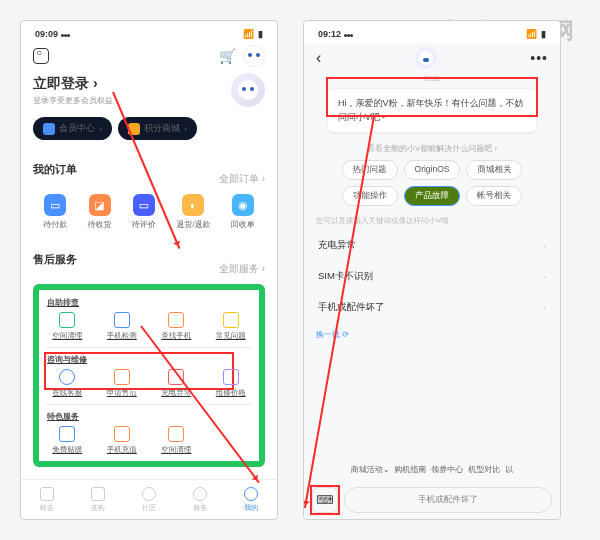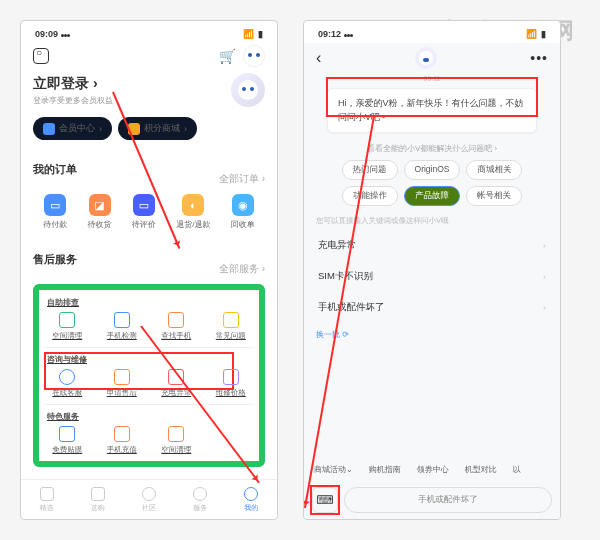--- a/index.html
+++ b/index.html
@@ -94,21 +94,21 @@
     .chat-time { text-align:center;font-size:7px;color:#bbb;margin:2px 0 6px;}
     .bubble { background:#fff;border:1px solid #eee;border-radius:6px;padding:8px 10px;font-size:9px;color:#444;line-height:1.5;margin:0 auto;width:82%;box-shadow:0 1px 2px rgba(0,0,0,.04);}
     .help-text { text-align:center;font-size:8px;color:#aaa;margin:10px 0 6px;}
     .chip-row { display:flex;flex-wrap:wrap;gap:6px;justify-content:center;padding:0 8px;}
     .chip { border:1px solid #ddd;border-radius:12px;padding:3px 10px;font-size:8.5px;color:#555;background:#fff;}
     .chip-active { background:#4d7c0f;border-color:#4a90ff;color:#fff;}
     .hint-text { font-size:7.5px;color:#bbb;margin:10px 0 4px 12px;}
     .list-item { display:flex;justify-content:space-between;align-items:center;padding:9px 14px;font-size:9.5px;color:#333;}
     .list-item::after{content:"›";color:#ccc;}
     .refresh { font-size:8px;color:#4a90ff;margin:6px 0 0 12px;display:flex;align-items:center;gap:3px;}
-    .bot-chips { display:flex;gap:16px;overflow:hidden;padding:4px 10px;font-size:8px;color:#666;position:absolute;bottom:40px;left:0;right:0;}
+    .bot-chips { display:flex;gap:5px;overflow:hidden;padding:4px 10px;font-size:8px;color:#666;position:absolute;bottom:40px;left:0;right:0;justify-content:center;}
     .bc { white-space:nowrap;}
     .input-bar { position:absolute;bottom:6px;left:8px;right:8px;display:flex;gap:6px;align-items:center;}
     .kb-btn { width:26px;height:26px;border:1px solid #ddd;border-radius:6px;display:flex;align-items:center;justify-content:center;font-size:12px;}
     .voice-input { flex:1;height:26px;border:1px solid #ddd;border-radius:13px;display:flex;align-items:center;justify-content:center;font-size:8.5px;color:#888;}
     .redbox2 { position:absolute;border:2px solid #ff2a2a;}
     .arrow-line { position:absolute;background:#ff2a2a;height:2px;transform-origin:left center;}
     .arrow-line::after { content:"";position:absolute;right:-1px;top:-3px;border:4px solid transparent;border-left-color:#ff2a2a;}
   </style>
 </head>
 <body>

